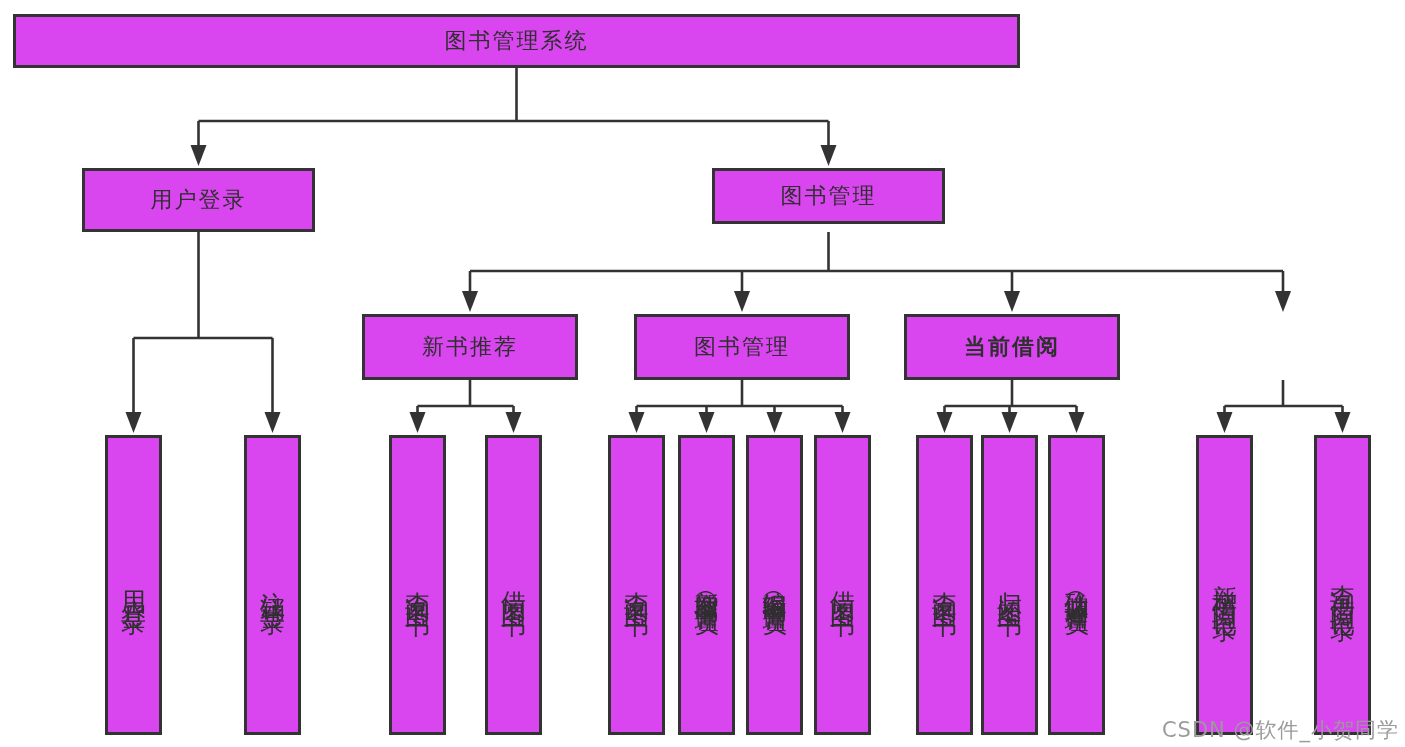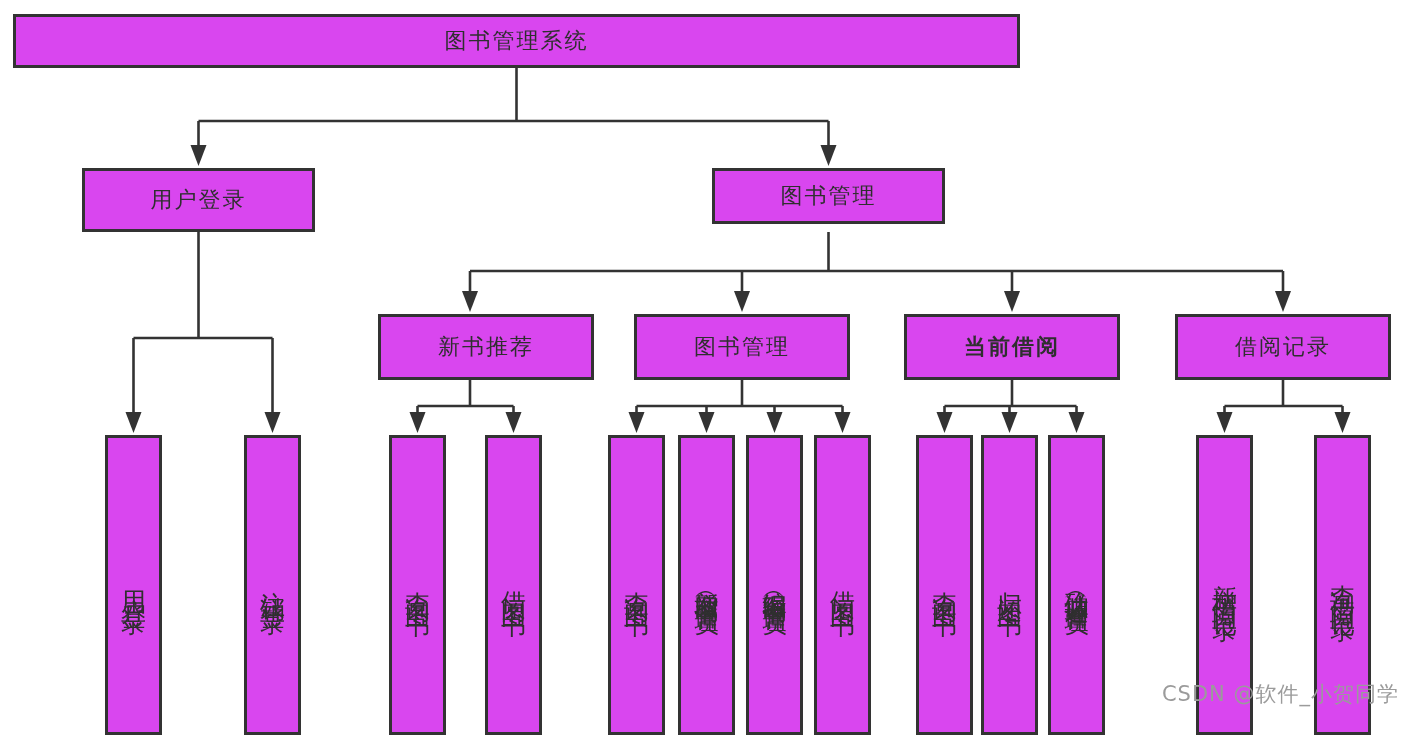--- a/index.html
+++ b/index.html
@@ -18,36 +18,36 @@
     background:#d946ef;
     color:#2f2f2f;
     display:flex;align-items:center;justify-content:center;
     text-align:center;
   }
   .hnode{font-size:22px;letter-spacing:2px;}
   .root{left:13px;top:14px;width:1007px;height:54px;}
   .l2a{left:82px;top:168px;width:233px;height:64px;}
   .l2b{left:712px;top:168px;width:233px;height:56px;}
   .l3{top:314px;width:216px;height:66px;}
-  .l3a{left:378px;} .l3b{left:634px;} .l3c{left:904px;font-weight:bold;} .l3d{left:1175px;}
+  .l3a{left:362px;} .l3b{left:634px;} .l3c{left:904px;font-weight:bold;} .l3d{left:1175px;}
   .vnode{
     top:435px;width:57px;height:300px;
     writing-mode:vertical-rl;
     text-orientation:mixed;
     font-size:25px;line-height:1;letter-spacing:7px;
   }
   .vnode.long{font-size:24px;letter-spacing:3px;}
   .v1{left:105px;} .v2{left:244px;}
   .v3{left:389px;} .v4{left:485px;}
   .v5{left:608px;} .v6{left:678px;} .v7{left:746px;} .v8{left:814px;}
   .v9{left:916px;} .v10{left:981px;} .v11{left:1048px;}
   .v12{left:1196px;} .v13{left:1314px;}
   .watermark{
     position:absolute;
-    right:6px;top:680px;
+    right:6px;top:716px;
     font-size:21px;
     color:#9b9b9b;
     letter-spacing:1px;
     white-space:nowrap;
   }
 </style>
 </head>
 <body>
 
 <div class="canvas">
@@ -134,23 +134,20 @@
 
   <div class="node hnode l3 l3a">
     <span>新书推荐</span>
   </div>
   <div class="node hnode l3 l3b">
     <span>图书管理</span>
   </div>
   <div class="node hnode l3 l3c">
     <span>当前借阅</span>
   </div>
-  <div class="node hnode l3 l3d">
-    <span>借阅记录</span>
-  </div>
 
   <div class="node vnode v1">
     <span>用户登录</span>
   </div>
   <div class="node vnode v2">
     <span>注销登录</span>
   </div>
   <div class="node vnode v3">
     <span>查询图书</span>
   </div>

